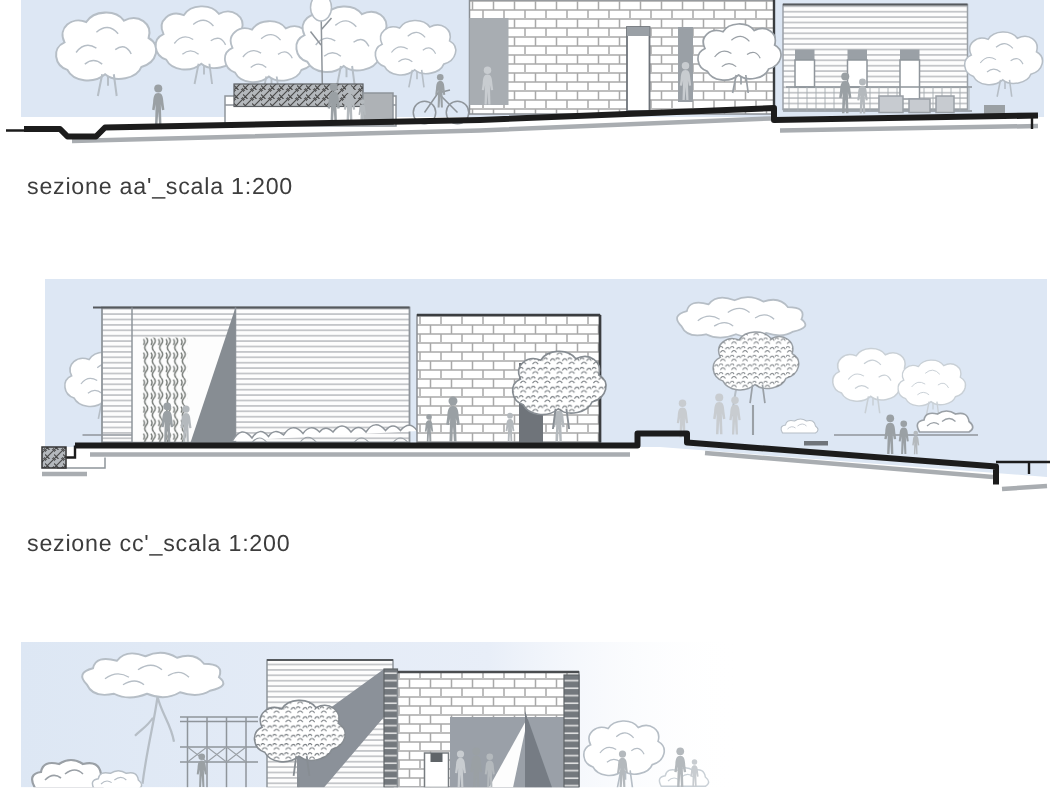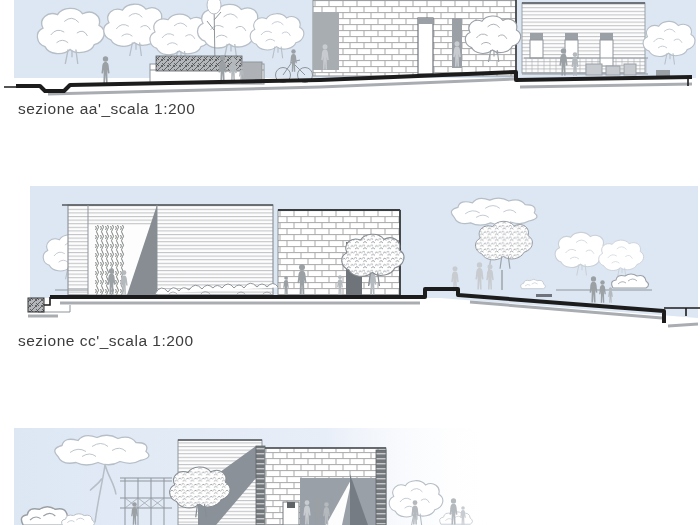--- a/index.html
+++ b/index.html
@@ -6,22 +6,22 @@
   body{width:700px;height:525px;overflow:hidden;position:relative;
        font-family:"Liberation Sans","DejaVu Sans",sans-serif;}
   #sheet{position:relative;width:700px;height:525px;background:var(--paper,#ffffff);}
   figure{margin:0;}
   .drawing{position:absolute;left:0;width:700px;display:block;}
   #drawing-aa{top:0;height:96px;}
   #drawing-cc{top:180px;height:150px;}
   #drawing-ee{top:428px;height:97px;}
   .caption{position:absolute;left:18px;font-size:15.5px;letter-spacing:.5px;
            color:var(--text,#3d3d3d);white-space:nowrap;}
-  #caption-aa{top:100px;}
-  #caption-cc{top:332px;}
+  #caption-aa{top:116px;}
+  #caption-cc{top:354px;}
   
   .sky{fill:var(--sky,#dde7f4);}
   .ground{stroke:var(--ink,#1c1c1c);fill:none;stroke-width:4;stroke-linejoin:round;}
   .ground-thin{stroke:var(--ink,#1c1c1c);fill:none;stroke-width:1.6;}
   .gshadow{stroke:var(--ground-shadow,#a9adb1);fill:none;stroke-width:3;}
   .ln{stroke:#8f959b;fill:none;stroke-width:1;}
   .ln-d{stroke:#55595d;fill:none;stroke-width:1.4;}
   .c-dark{color:#878d93}.c-mid{color:#9aa0a6}.c-light{color:#b6bec6}.c-xlight{color:#c9d0d6}
   .p-dark{color:#9aa0a4}.p-mid{color:#b4b9bd}.p-light{color:#c8ccd0}
 </style>

